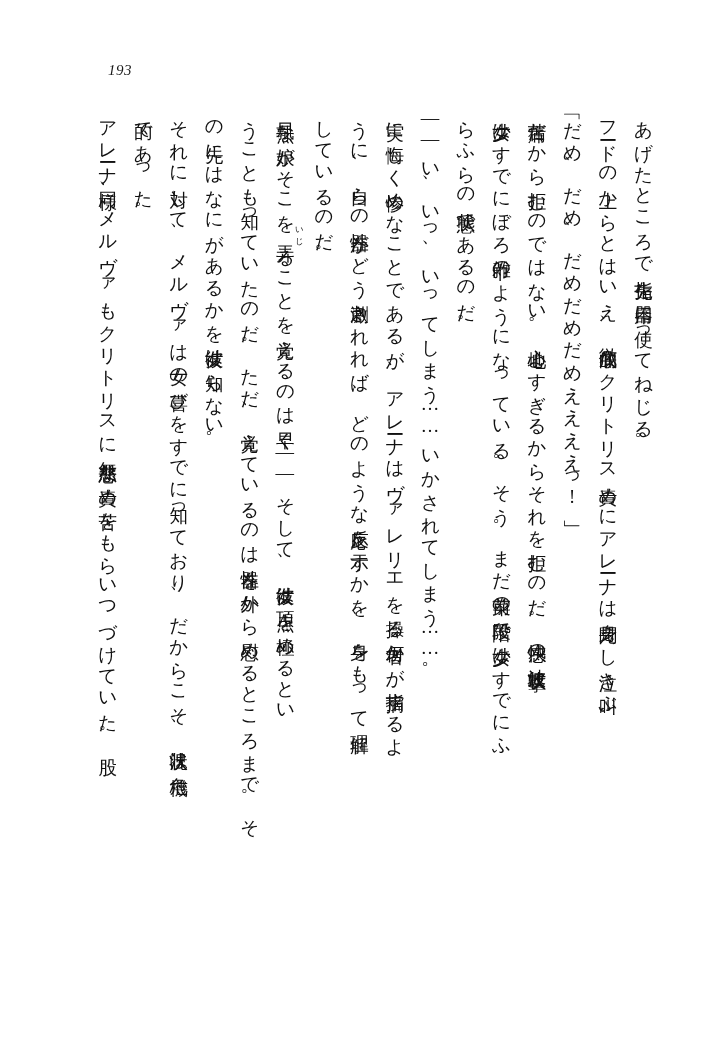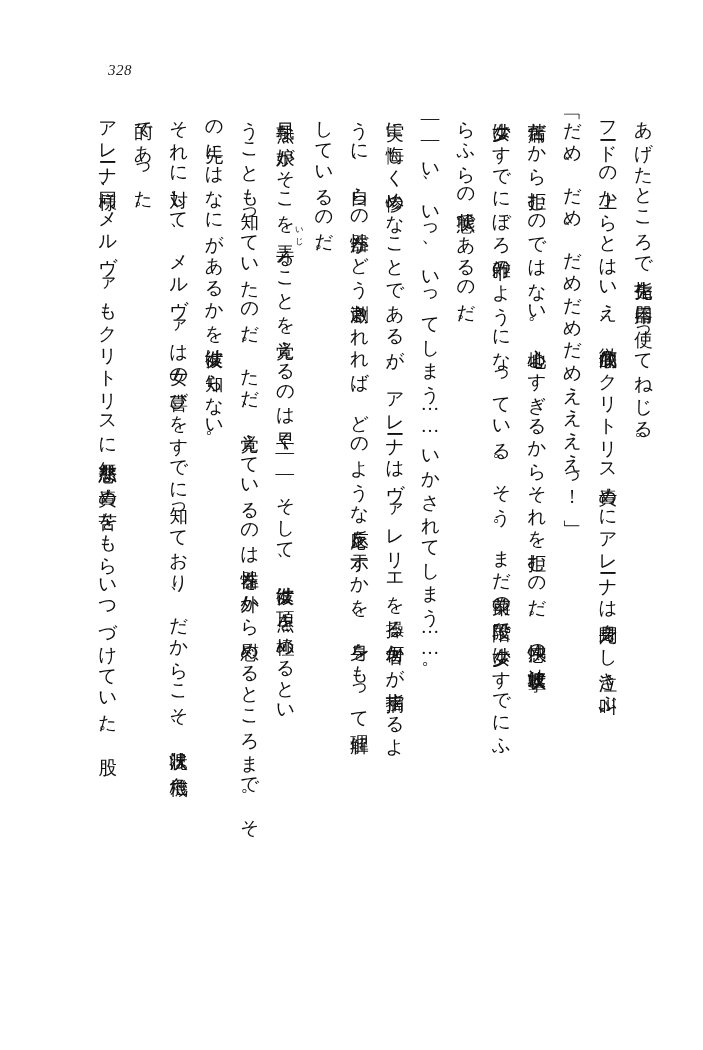--- a/index.html
+++ b/index.html
@@ -53,21 +53,21 @@
   rt {
     font-size: 8.5px;
     letter-spacing: 0px;
   }
 </style>
 </head>
 <body>
 
 <div id="page">
 
-  <div id="page-number">328</div>
+  <div id="page-number">193</div>
 
   <div id="body-text">
     <span class="line">あげたところで指先を器用に使ってねじる。</span>
     <span class="line">フードの上からとはいえ、徹底的なクリトリス責めにアレーナは身悶えし泣き叫ぶ。</span>
     <span class="line">「だめ、だめ、だめだめだめええええっ!」</span>
     <span class="line">苦痛だから拒むのではない。心地よすぎるからそれを拒むのだ。快感の波状攻撃に</span>
     <span class="line">少女はすでにぼろ雑巾のようになっている。そう。まだ前菜の段階で少女はすでにふ</span>
     <span class="line">らふらの状態であるのだ。</span>
     <span class="line">――い、いっ、いってしまう……いかされてしまう……。</span>
     <span class="line">実に悔しく惨めなことであるが、アレーナはヴァレリエを操る何者かが指摘するよ</span>

